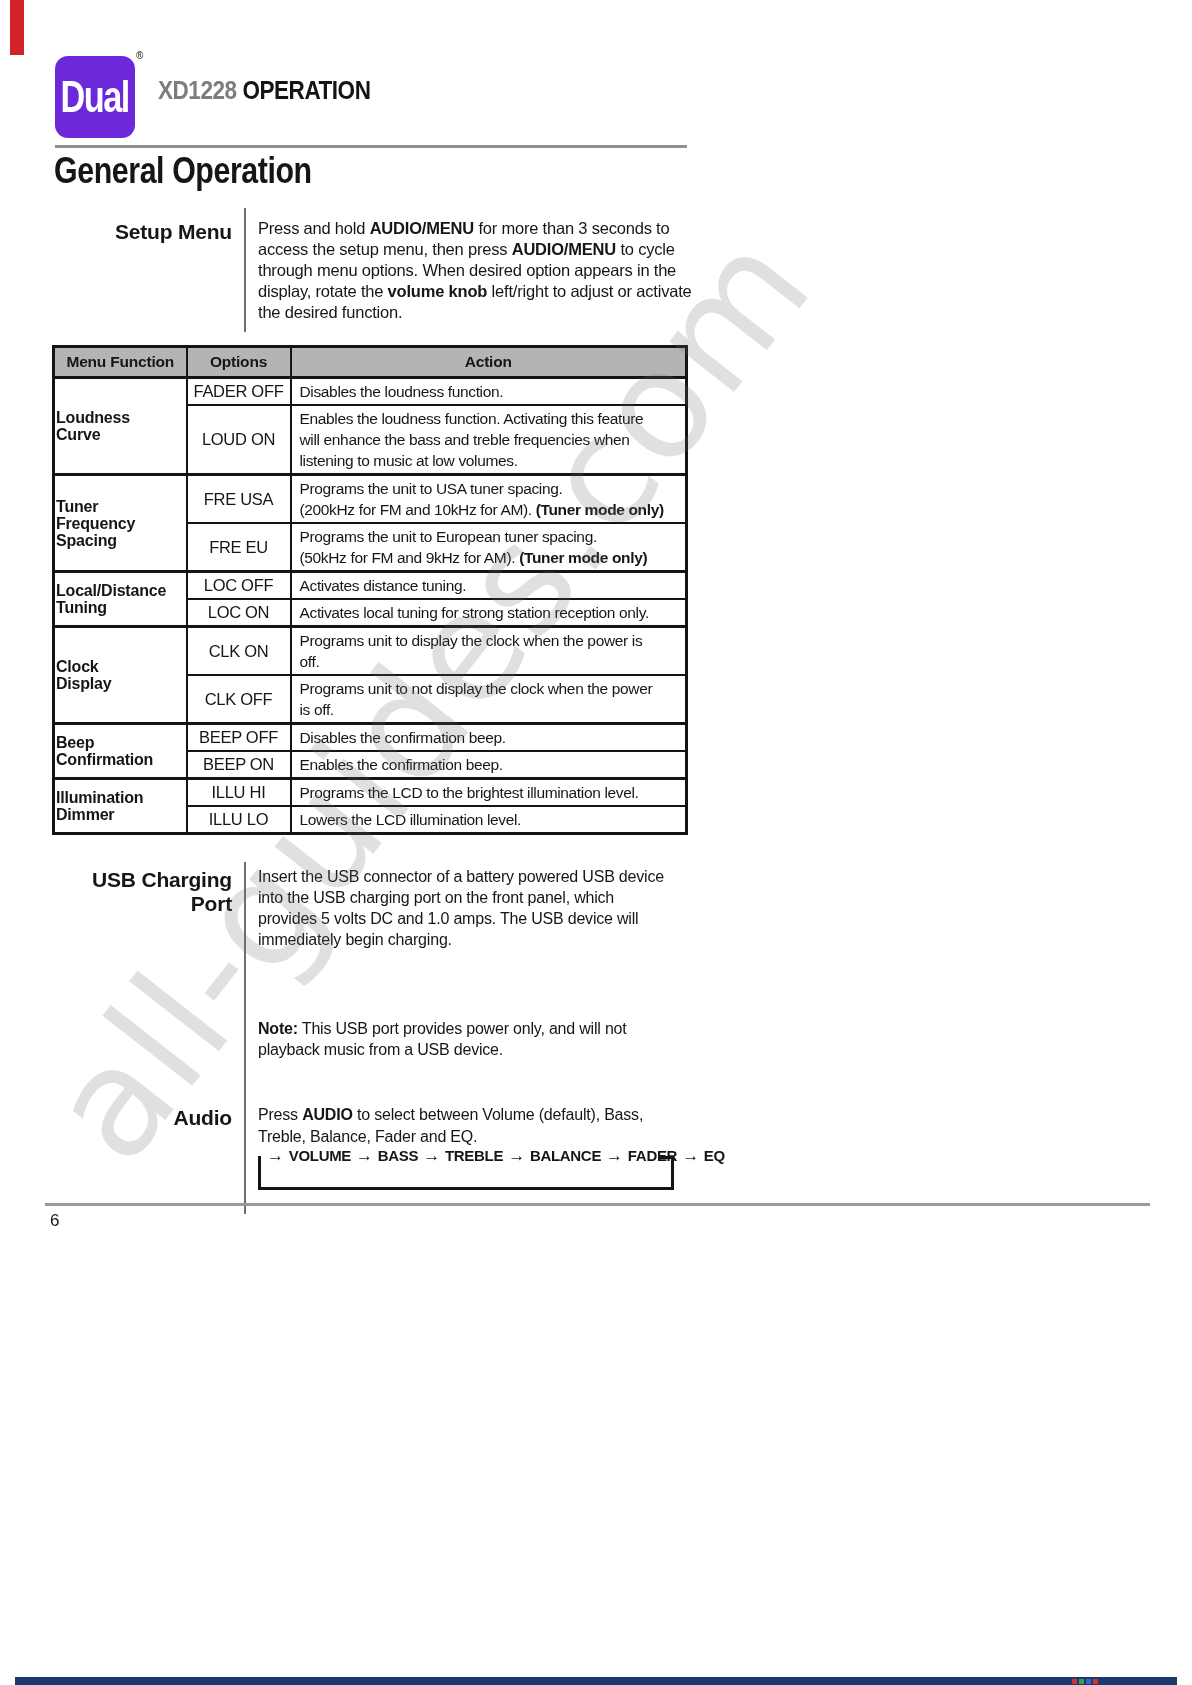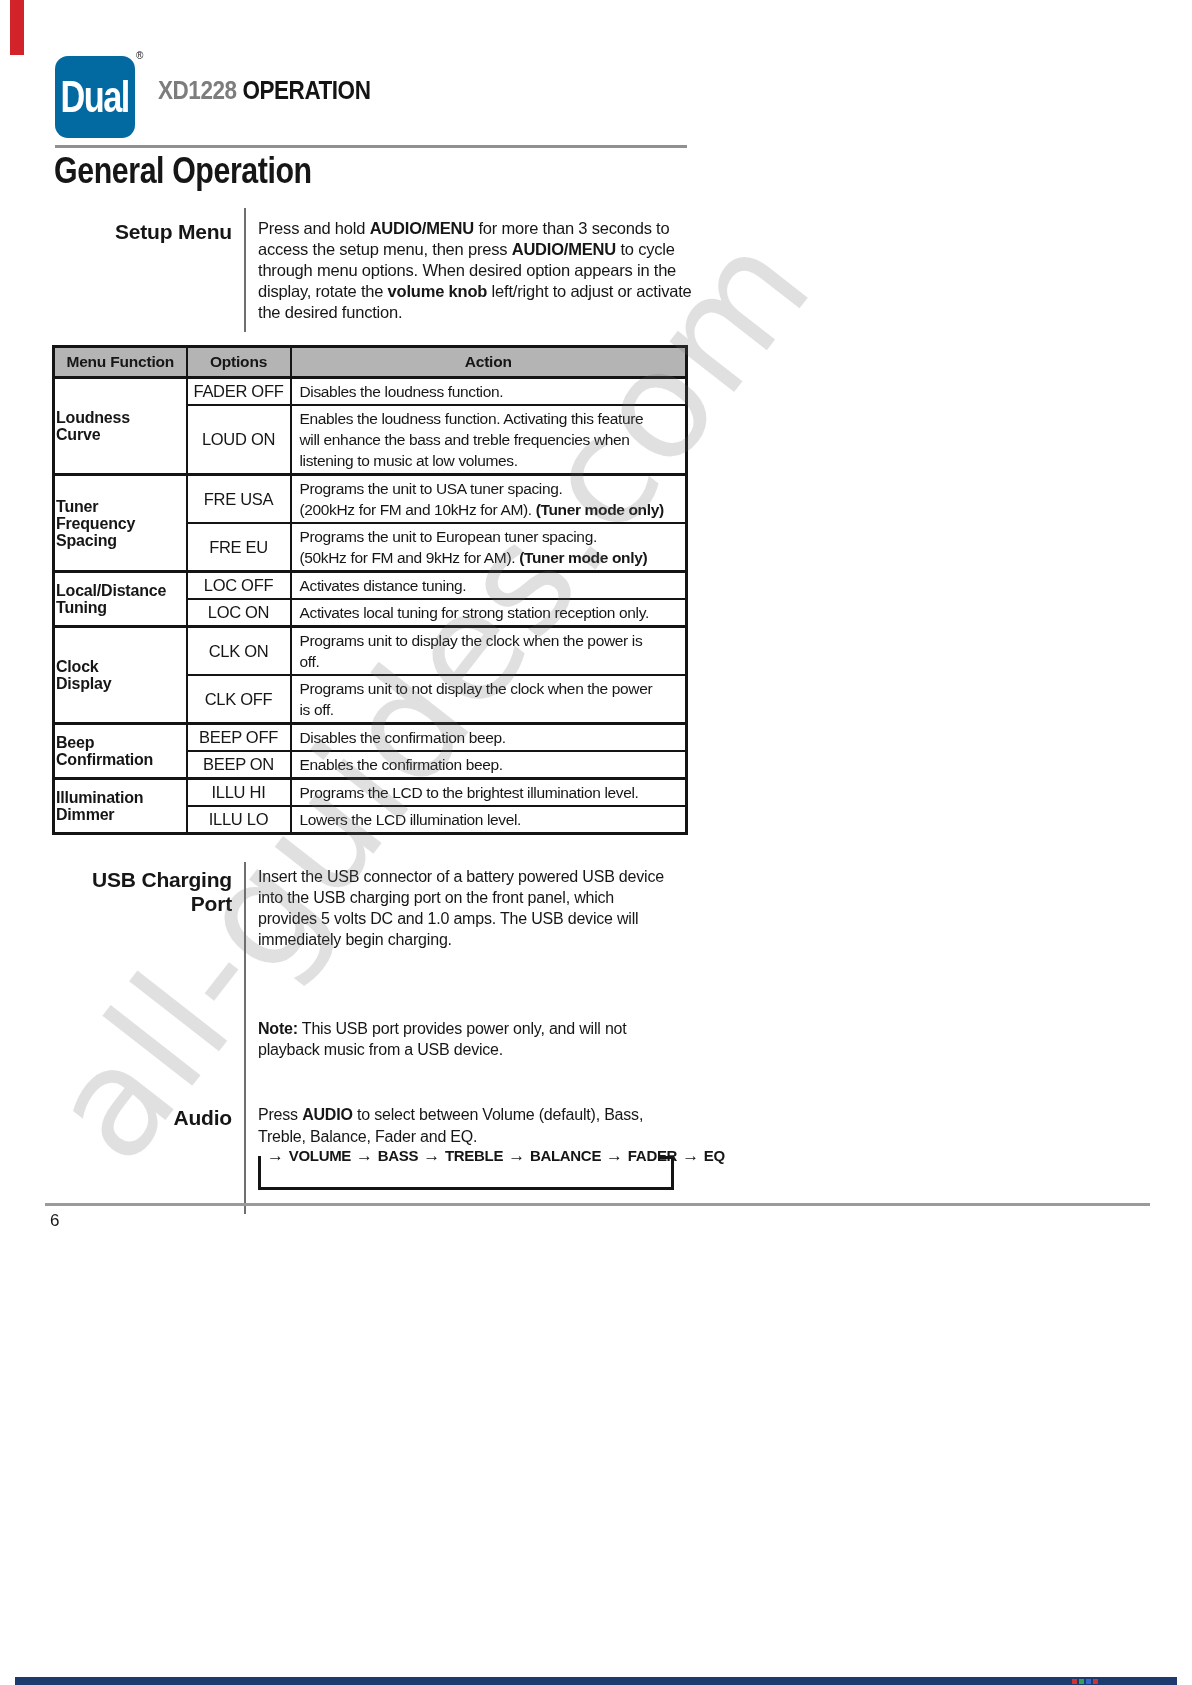--- a/index.html
+++ b/index.html
@@ -10,21 +10,21 @@
   }
   .abs{position:absolute;}
   .b{font-weight:700;}
   .pre{white-space:pre-line;}
 
   
   .red-bar{left:10px; top:0; width:14px; height:55px; background:#d3232a;}
 
   
   .logo-box{
-    left:55px; top:56px; width:80px; height:82px; background:#0369a1;
+    left:55px; top:56px; width:80px; height:82px; background:#6d28d9;
     border-radius:13px; display:flex; align-items:center; justify-content:center;
   }
   .logo-text{
     color:#ffffff; font-size:44px; font-weight:700; letter-spacing:-2px;
     transform:scaleX(0.78); transform-origin:center;
   }
   .reg-mark{left:136px; top:50px; font-size:10px; color:#141414;}
 
   .header-line{left:158px; top:76px; font-size:25px; font-weight:700; white-space:nowrap;
     transform:scaleX(0.9); transform-origin:left center; letter-spacing:-0.5px;}

